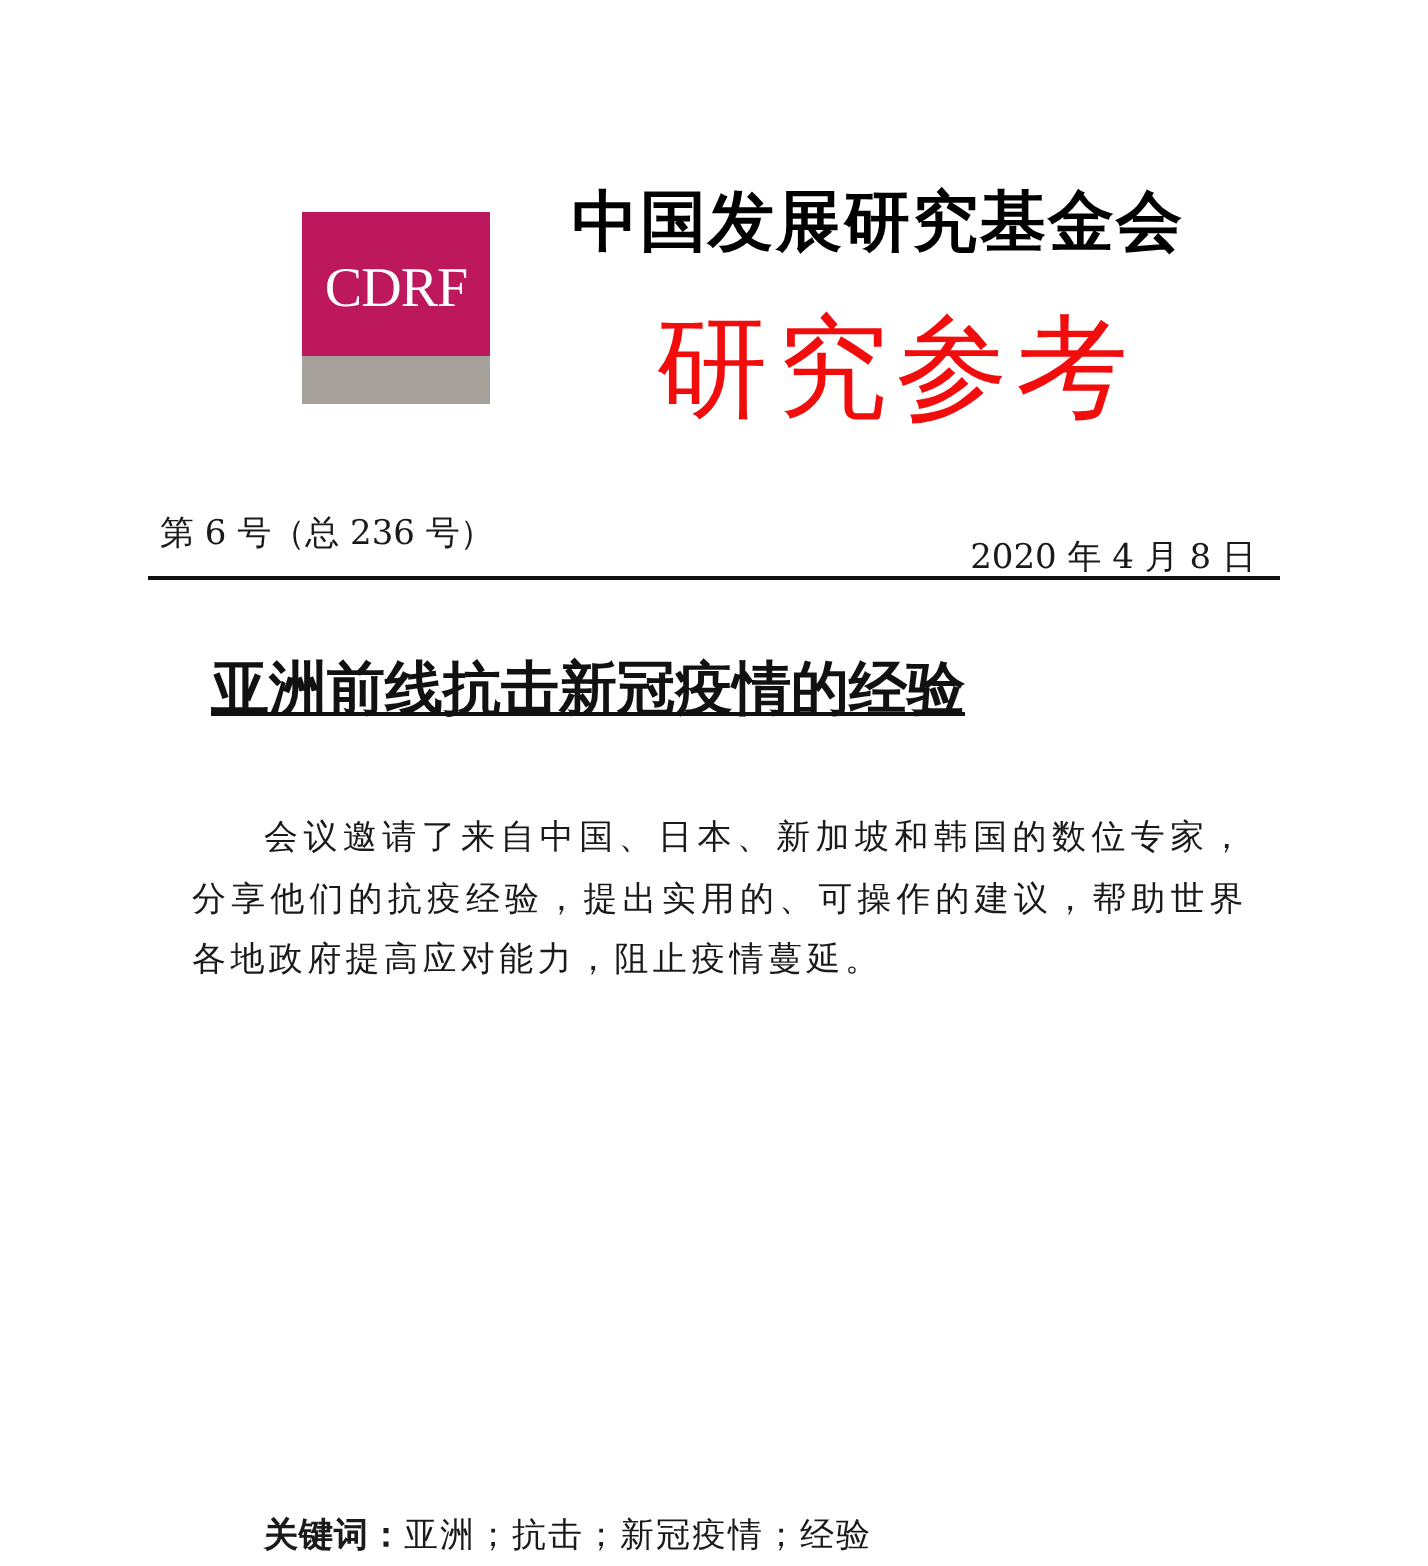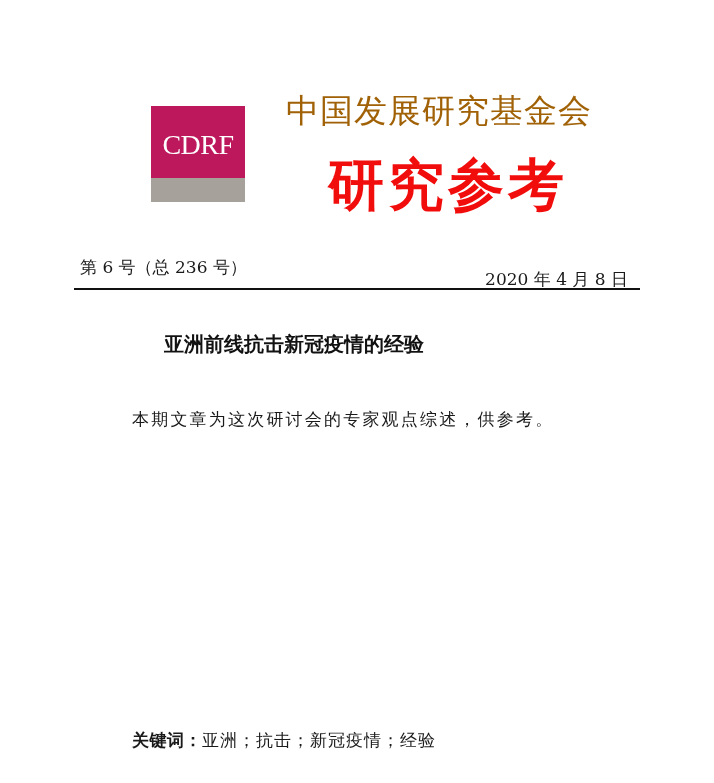--- a/index.html
+++ b/index.html
@@ -46,30 +46,31 @@
       background: #a7a19b;
     }
     .org-name {
       position: absolute;
       left: 286px;
       top: 91px;
       width: 340px;
       font-family: "DejaVu Sans", "Liberation Sans", sans-serif;
       font-size: 33px;
       line-height: 40px;
-      color: #a16207;
+      color: #000000;
       letter-spacing: 1px;
       white-space: nowrap;
+      font-weight: bold;
     }
     .pub-title {
       position: absolute;
       left: 328px;
       top: 152px;
       font-family: "DejaVu Sans", "Liberation Sans", sans-serif;
-      font-weight: bold;
+      font-weight: normal;
       font-size: 56px;
       line-height: 66px;
       color: #f20d0d;
       letter-spacing: 4px;
       white-space: nowrap;
     }
     .issue-no {
       position: absolute;
       left: 80px;
       top: 256px;
@@ -95,23 +96,24 @@
       background: #111111;
     }
     .article-title {
       position: absolute;
       left: 0;
       width: 588px;
       top: 328px;
       text-align: center;
       font-family: "DejaVu Sans", "Liberation Sans", sans-serif;
       font-weight: bold;
-      font-size: 20px;
+      font-size: 29px;
       line-height: 32px;
       color: #111111;
+      text-decoration: underline;
     }
     .abstract {
       position: absolute;
       left: 96px;
       top: 404px;
       width: 528px;
       font-size: 17px;
       line-height: 30.5px;
       text-align: justify;
       text-justify: inter-character;
@@ -122,21 +124,21 @@
       text-indent: 36px;
     }
     .bold-label {
       font-family: "DejaVu Sans", "Liberation Sans", sans-serif;
       font-weight: bold;
       letter-spacing: 0.5px;
     }
     .keywords {
       position: absolute;
       left: 132px;
-      top: 728px;
+      top: 756px;
       font-size: 17px;
       line-height: 24px;
       white-space: nowrap;
       letter-spacing: 1px;
     }
   </style>
 </head>
 <body>
 
 <div class="logo">
@@ -150,18 +152,18 @@
 <div class="pub-title">研究参考</div>
 
 <div class="issue-no">第 6 号（总 236 号）</div>
 <div class="issue-date">2020 年 4 月 8 日</div>
 
 <div class="divider"></div>
 
 <h1 class="article-title" style="margin:0;">亚洲前线抗击新冠疫情的经验</h1>
 
 <div class="abstract">
-  <p>本期文章为这次研讨会的专家观点综述，供参考。</p>
+  <p>会议邀请了来自中国、日本、新加坡和韩国的数位专家，分享他们的抗疫经验，提出实用的、可操作的建议，帮助世界各地政府提高应对能力，阻止疫情蔓延。</p>
 </div>
 
 <div class="keywords">
   <span class="bold-label">关键词：</span><span>亚洲；抗击；新冠疫情；经验</span>
 </div>
 
 </body></html>

